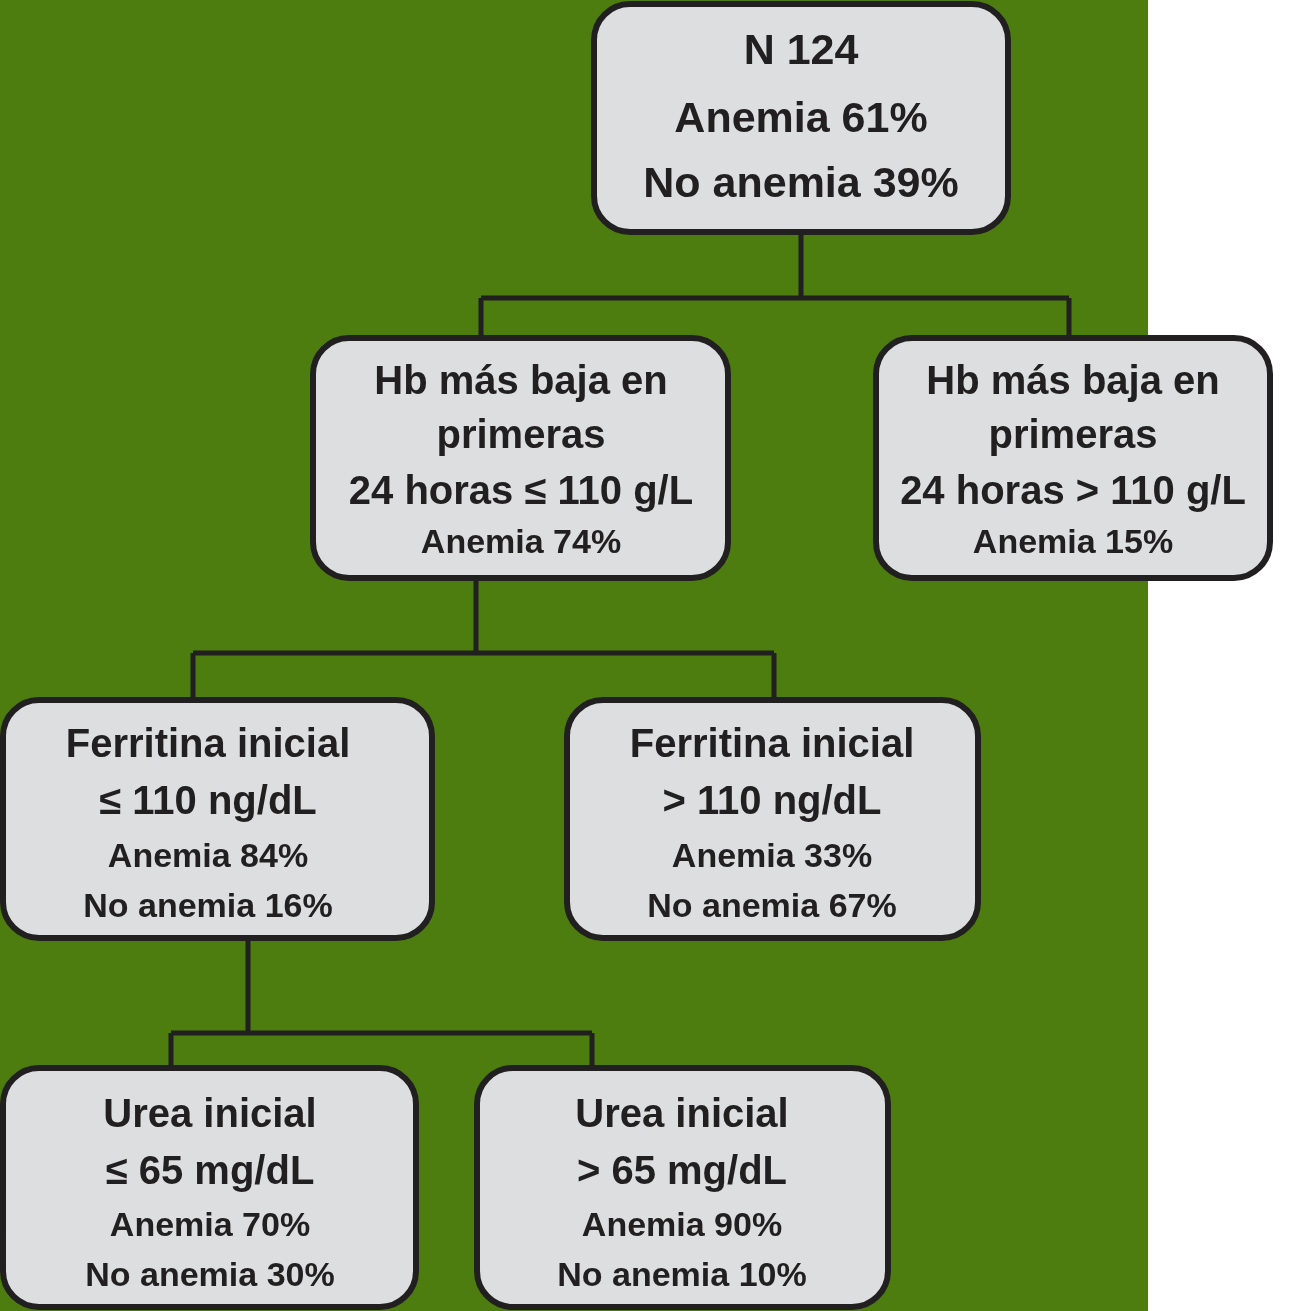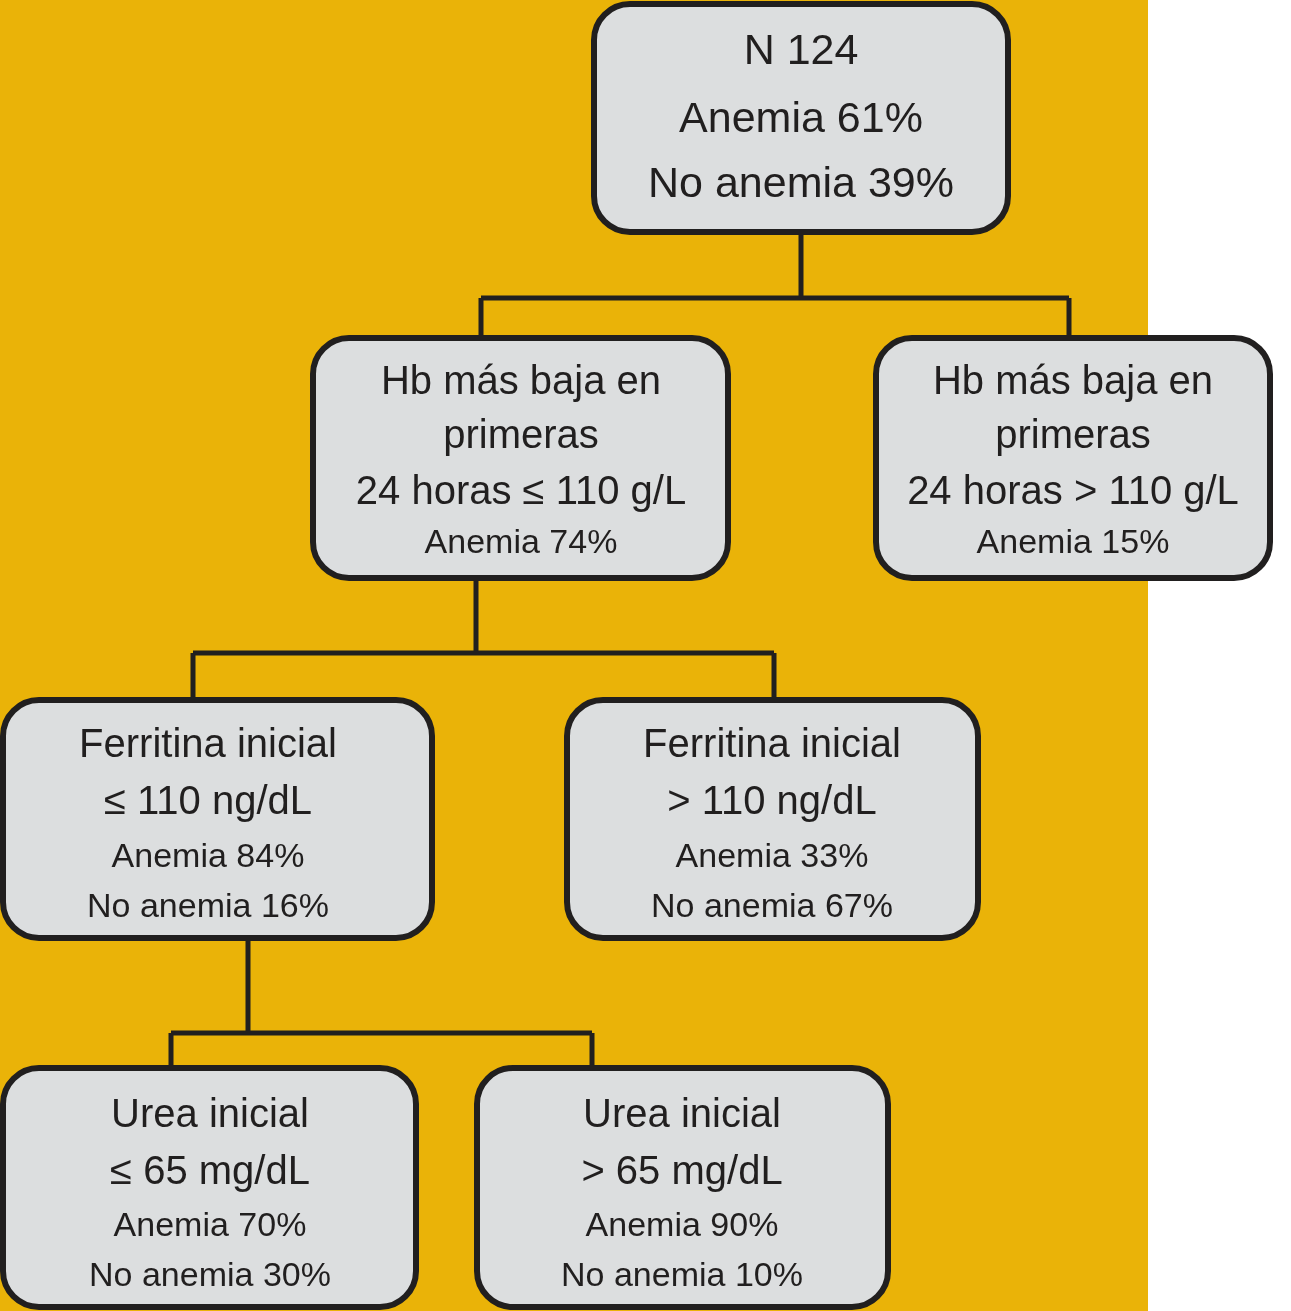--- a/index.html
+++ b/index.html
@@ -10,21 +10,22 @@
   body {
     width: 1291px;
     height: 1311px;
     font-family: "Liberation Sans", sans-serif;
     overflow: hidden;
   }
   #diagram-root {
     position: relative;
     width: 1148px;
     height: 1311px;
-    background: #eab308;
+    background: #4d7c0f;
+    font-weight: bold;
   }
   svg#tree-svg {
     position: absolute;
     left: 0;
     top: 0;
     width: 1291px;
     height: 1311px;
     display: block;
   }
   .node-box {

